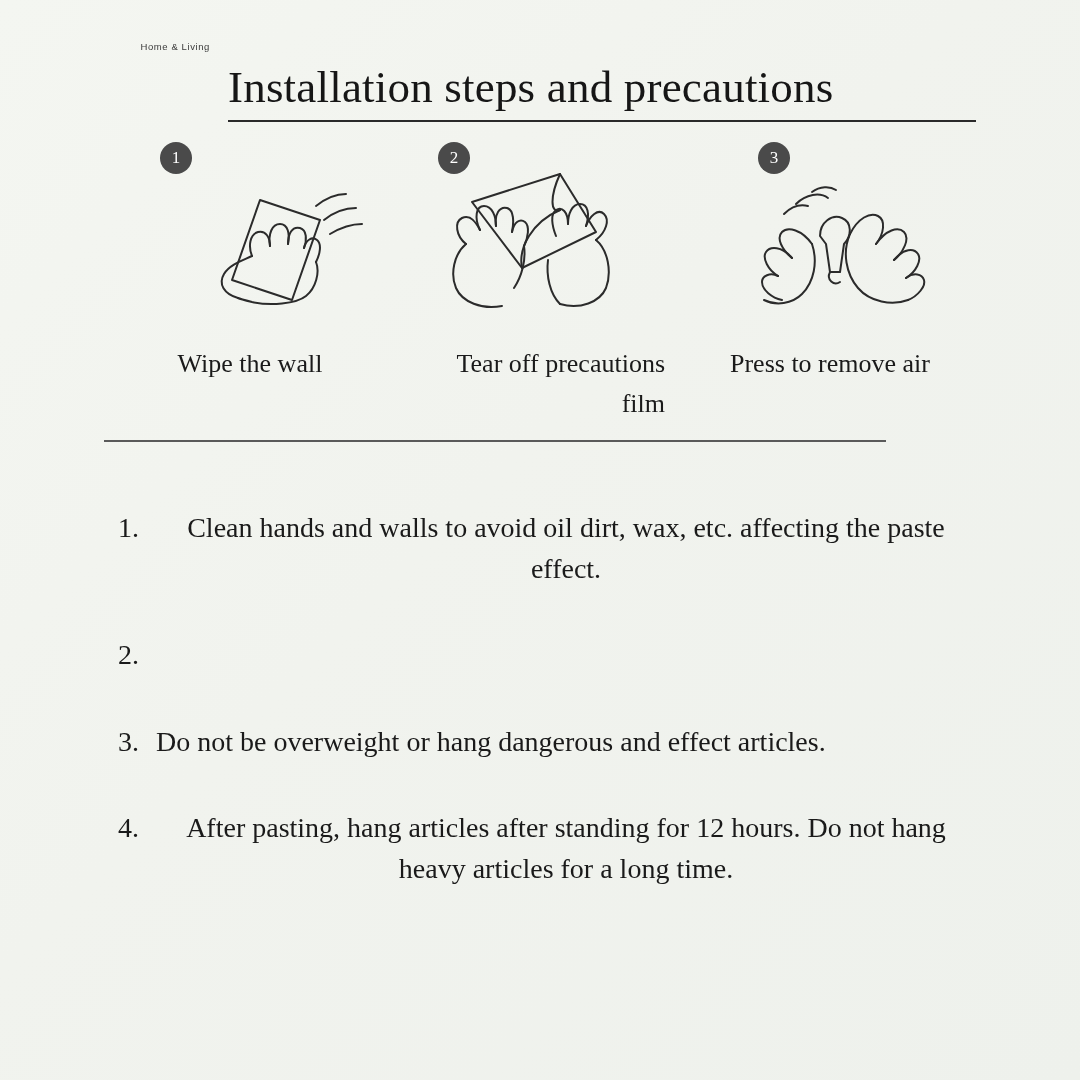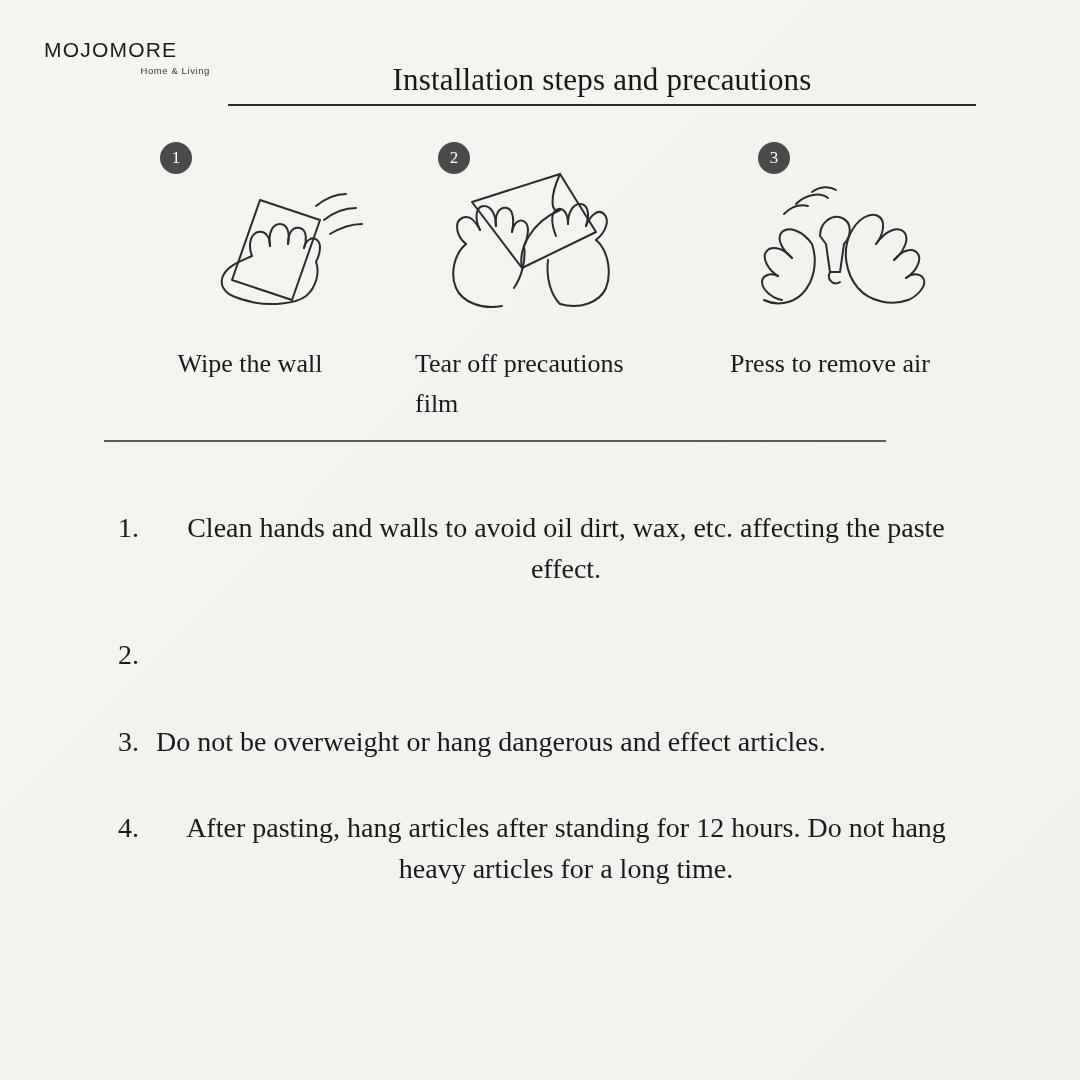--- a/index.html
+++ b/index.html
@@ -47,24 +47,24 @@
   }
 
   
   .title-wrap {
     position: absolute;
     top: 62px;
     left: 228px;
     width: 748px;
   }
   .title {
-    font-size: 31px;
+    font-size: 45px;
     font-weight: 400;
     letter-spacing: 0.2px;
-    text-align: center;
+    text-align: left;
     color: #161616;
     line-height: 1.15;
     font-family: Liberation Serif, serif;
   }
   .title-rule {
     margin-top: 6px;
     height: 2px;
     background: #2a2a2a;
     width: 100%;
   }
@@ -108,21 +108,21 @@
     width: 260px;
     height: 190px;
     margin-top: 8px;
   }
   .step-art svg { display: block; }
 
   .step-label {
     margin-top: 6px;
     font-size: 26px;
     line-height: 1.55;
-    text-align: left;
+    text-align: right;
     color: #1a1a1a;
     max-width: 250px;
   }
 
   
   .divider {
     position: absolute;
     top: 440px;
     left: 104px;
     width: 782px;
@@ -155,21 +155,20 @@
     max-width: 820px;
     text-align: center;
   }
 </style>
 </head>
 <body>
 
 <div class="page">
 
   <div class="brand">
-    <div class="brand-name">MOJOMORE</div>
     <div class="brand-sub">Home &amp; Living</div>
   </div>
 
   <div class="title-wrap">
     <div class="title">Installation steps and precautions</div>
     <div class="title-rule"></div>
   </div>
 
   <div class="steps">
 

